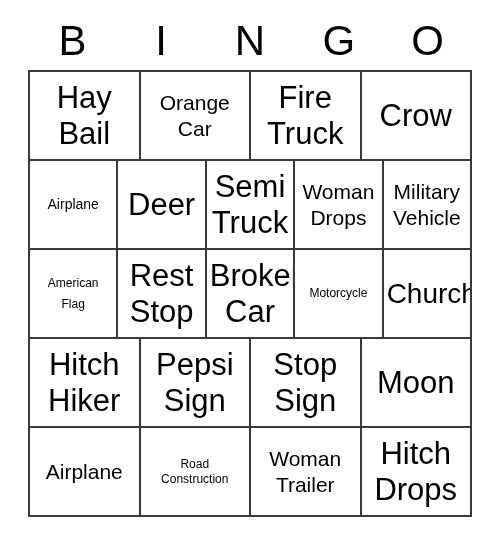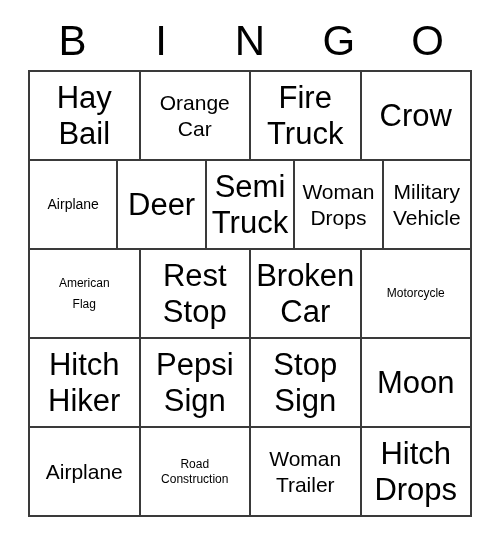--- a/index.html
+++ b/index.html
@@ -143,20 +143,23 @@
           <span class="cell-text">Rest
 Stop</span>
         </div>
       <div class="cell fs-xxl">
           <span class="cell-text">Broken
 Car</span>
         </div>
       <div class="cell fs-xxs">
           <span class="cell-text">Motorcycle</span>
         </div>
+      <div class="cell fs-xl">
+          <span class="cell-text">Church</span>
+        </div>
     </div>
 
     <div class="grid-row">
       <div class="cell fs-xxl">
           <span class="cell-text">Hitch
 Hiker</span>
         </div>
       <div class="cell fs-xxl">
           <span class="cell-text">Pepsi
 Sign</span>

